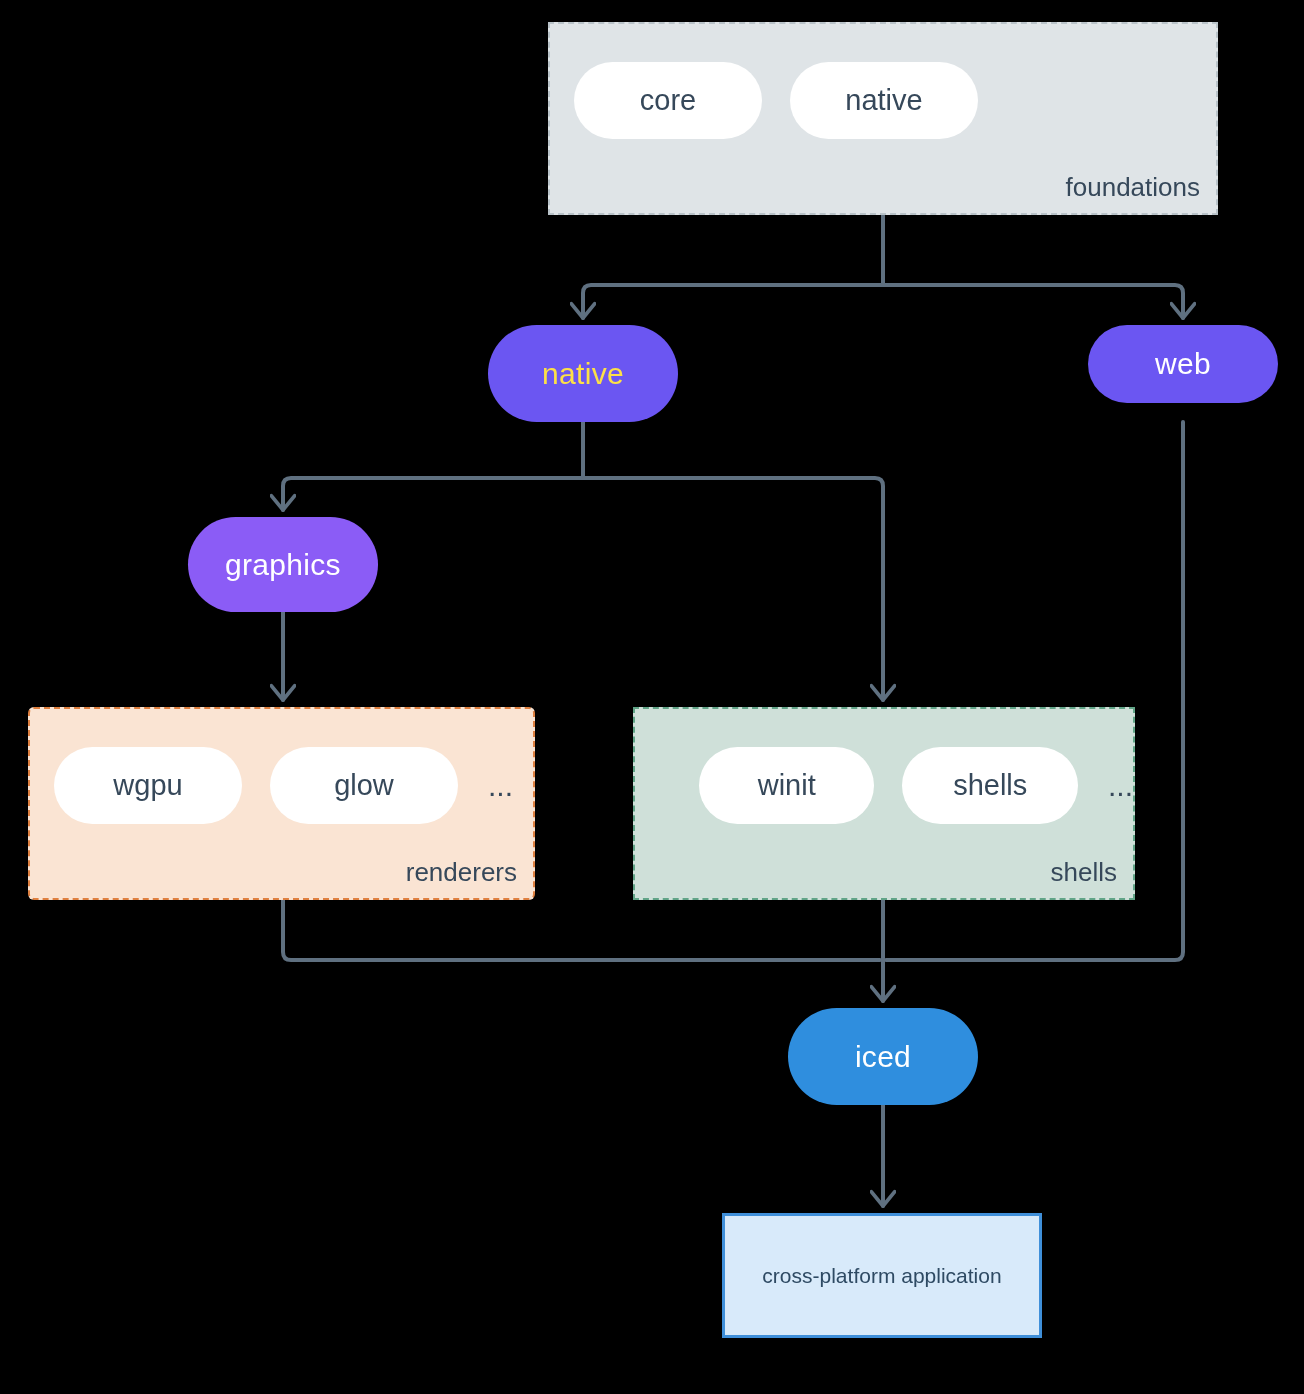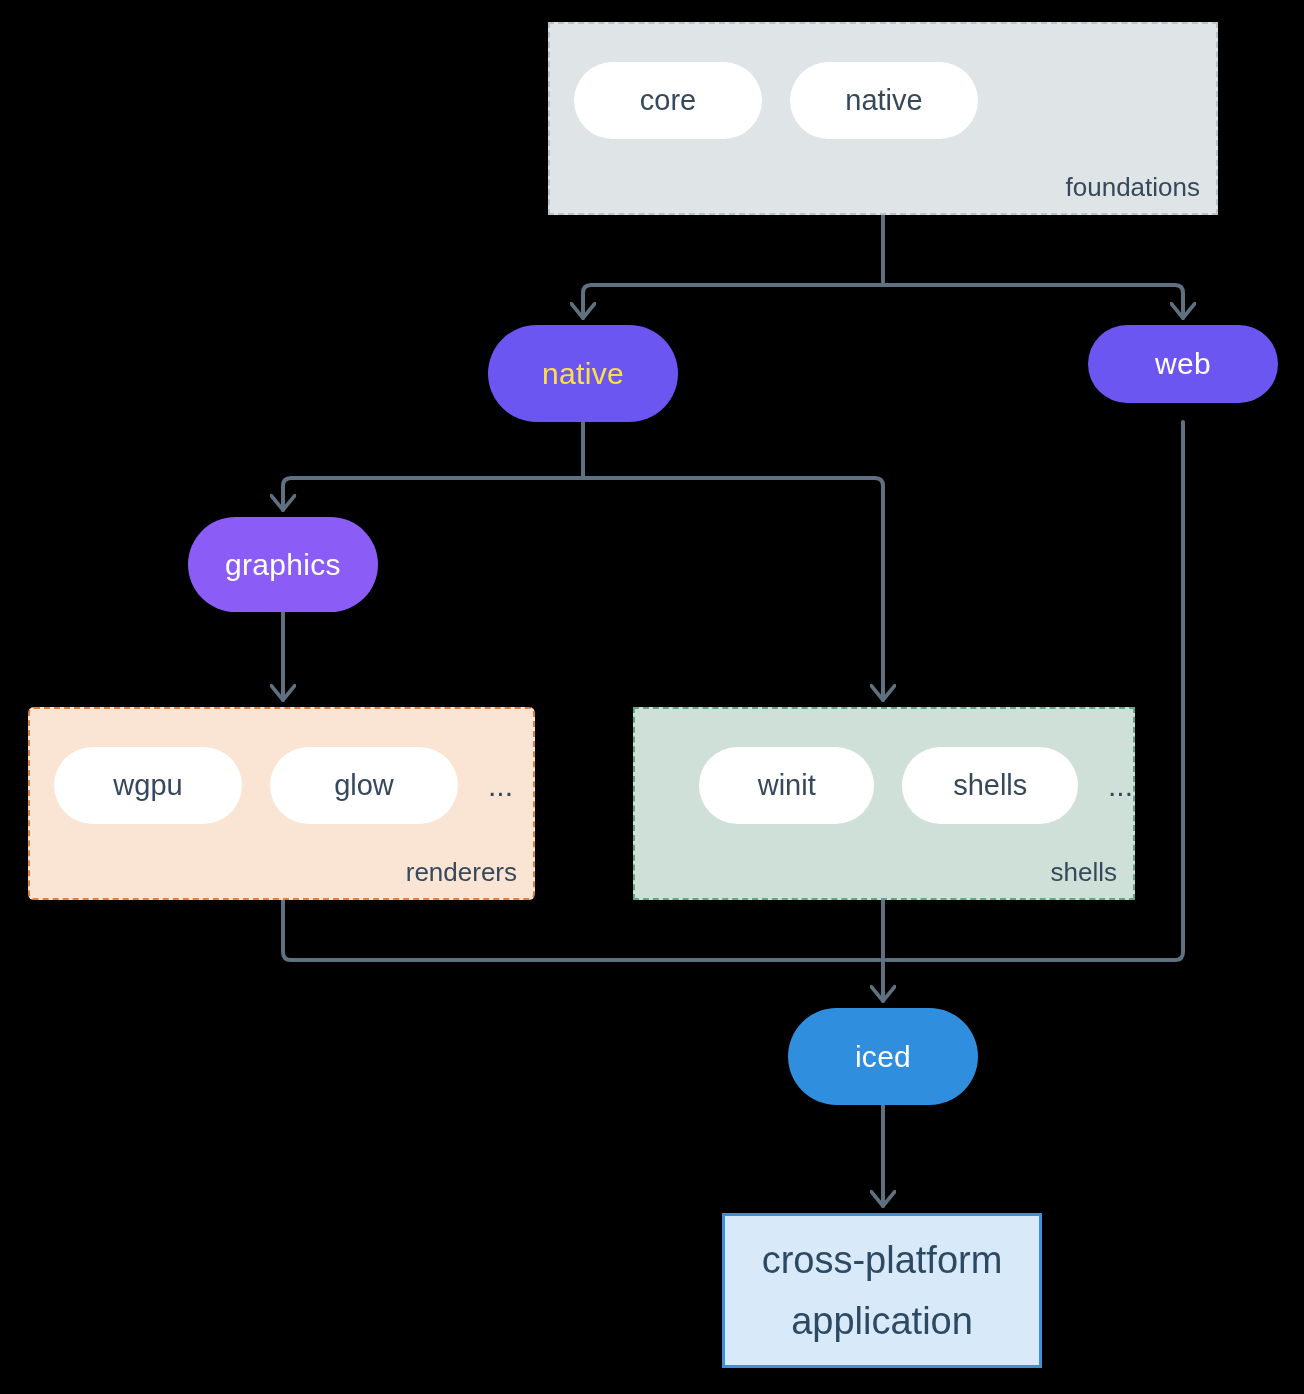--- a/index.html
+++ b/index.html
@@ -61,28 +61,28 @@
   .group-label {
     position: absolute;
     right: 16px;
     bottom: 10px;
     font-size: 26px;
   }
   
   .app-box {
     position: absolute;
     left: 722px; top: 1213px;
-    width: 320px; height: 155px;
+    width: 320px; height: 125px;
     box-sizing: border-box;
     border: 3px solid;
     display: flex;
     align-items: center;
     justify-content: center;
     text-align: center;
-    font-size: 38px;
+    font-size: 21px;
     line-height: 1.6;
     padding: 16px 26px;
   }
 </style>
 </head>
 <body>
 
 <div class="canvas" style="background: rgb(0, 0, 0);">
 
   <svg class="edges" width="1304" height="1394" viewBox="0 0 1304 1394" style="color: rgb(95, 112, 128);">

